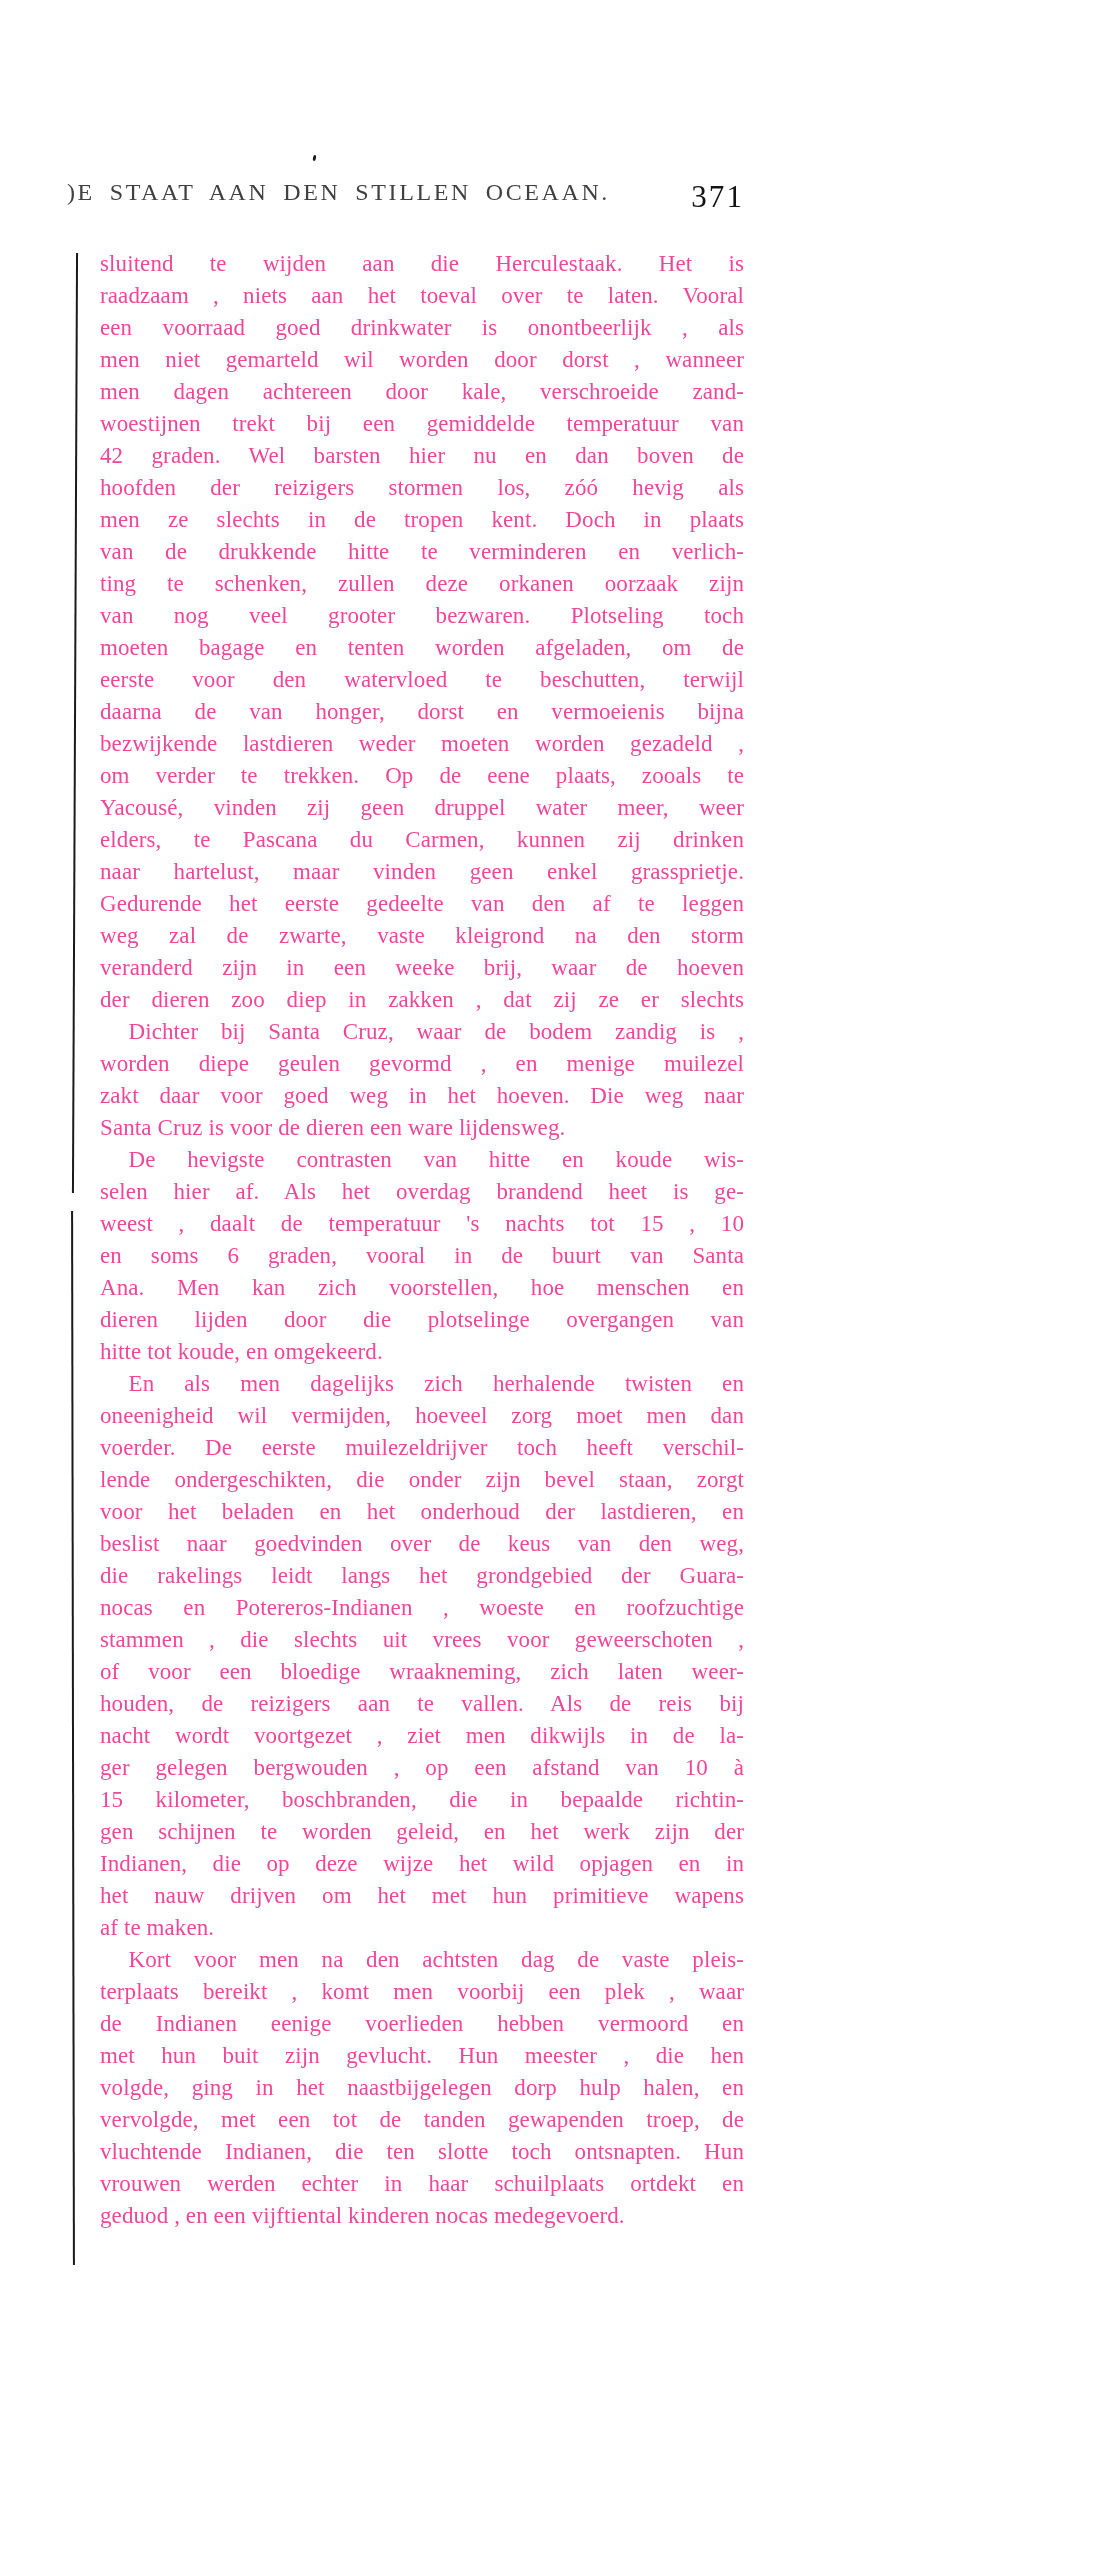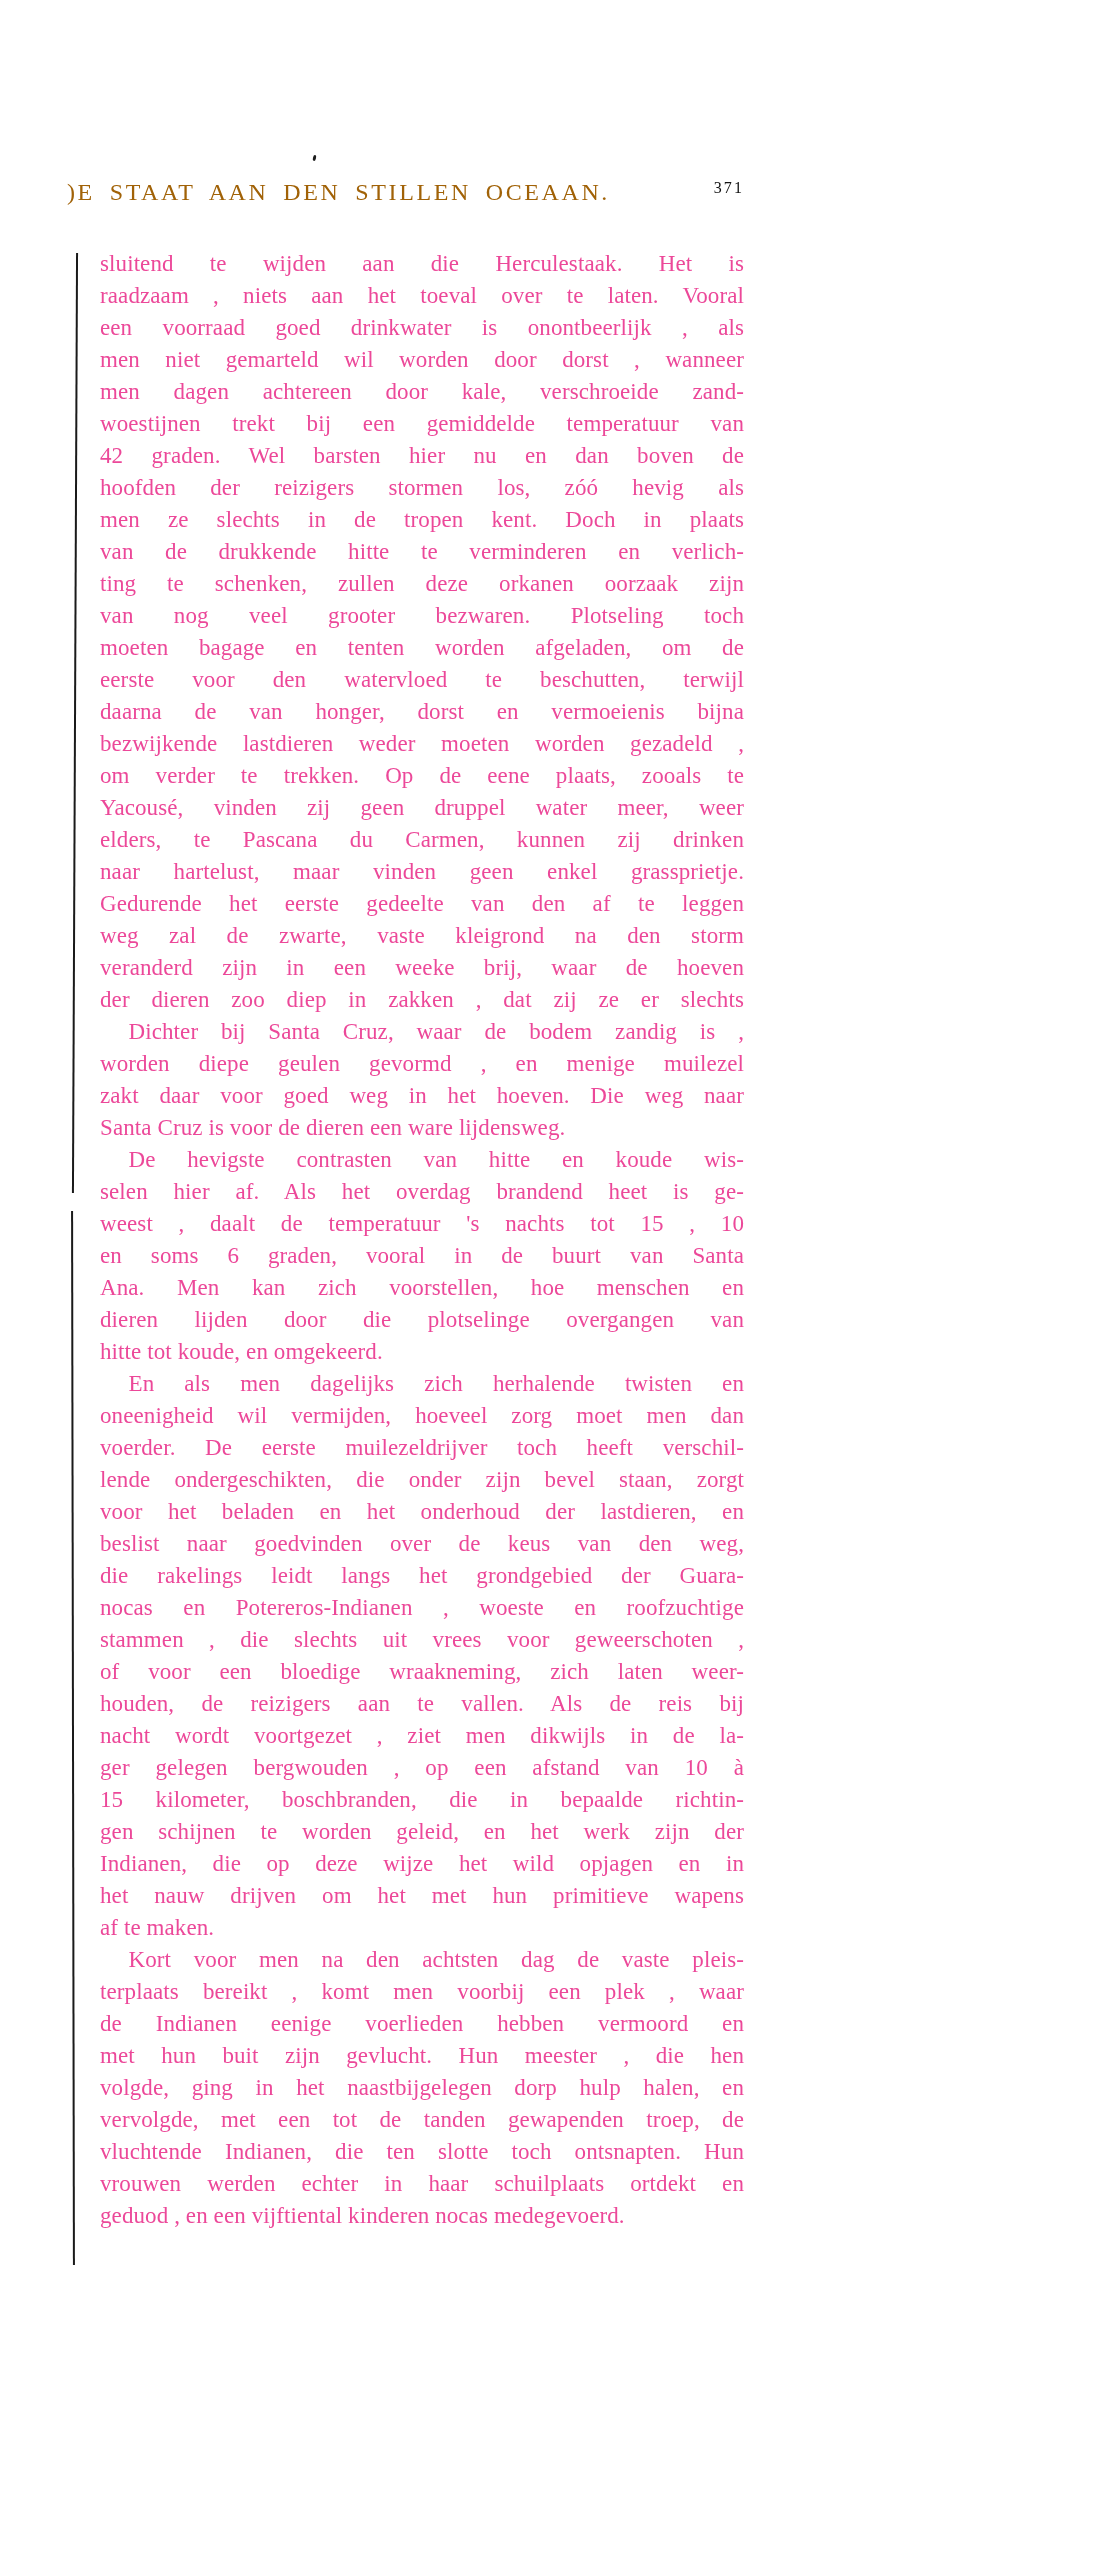--- a/index.html
+++ b/index.html
@@ -24,28 +24,28 @@
     height: 32px;
   }
   .running-title {
     position: absolute;
     left: 0;
     top: 0;
     font-size: 24px;
     letter-spacing: 2.6px;
     word-spacing: 6.3px;
     white-space: nowrap;
-    color: #a16207;
+    color: #404040;
     font-family: Liberation Serif, serif;
   }
   .running-pageno {
     position: absolute;
     right: 0;
     top: 0;
-    font-size: 16px;
+    font-size: 31px;
     letter-spacing: 2.1px;
     color: #121212;
   }
   .margin-rule-a, .margin-rule-b {
     position: absolute;
     width: 2.1px;
     background: #1a1a1a;
   }
   .margin-rule-a {
     left: 74px;

